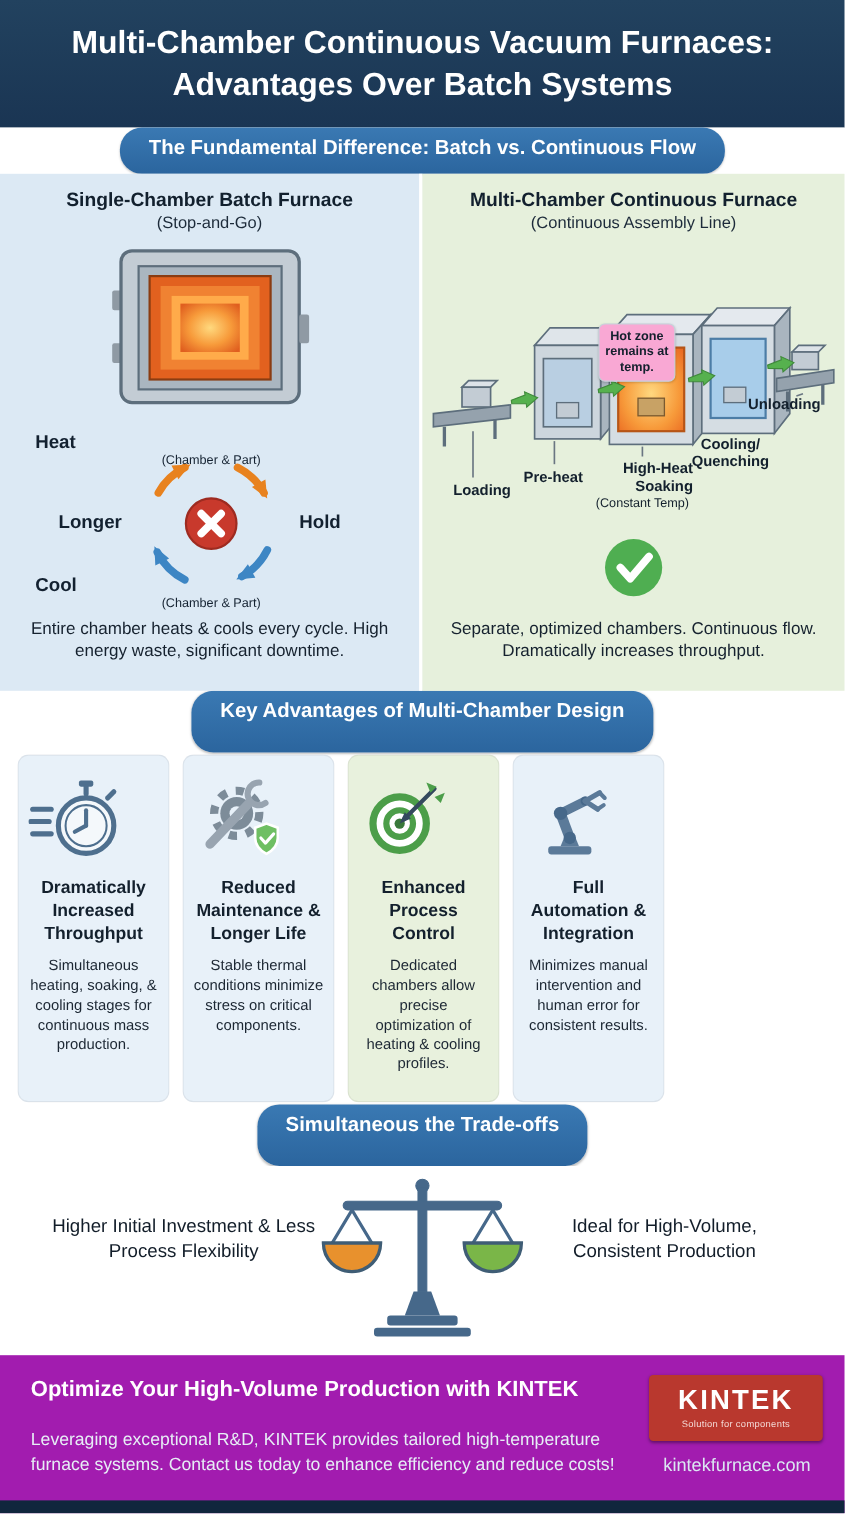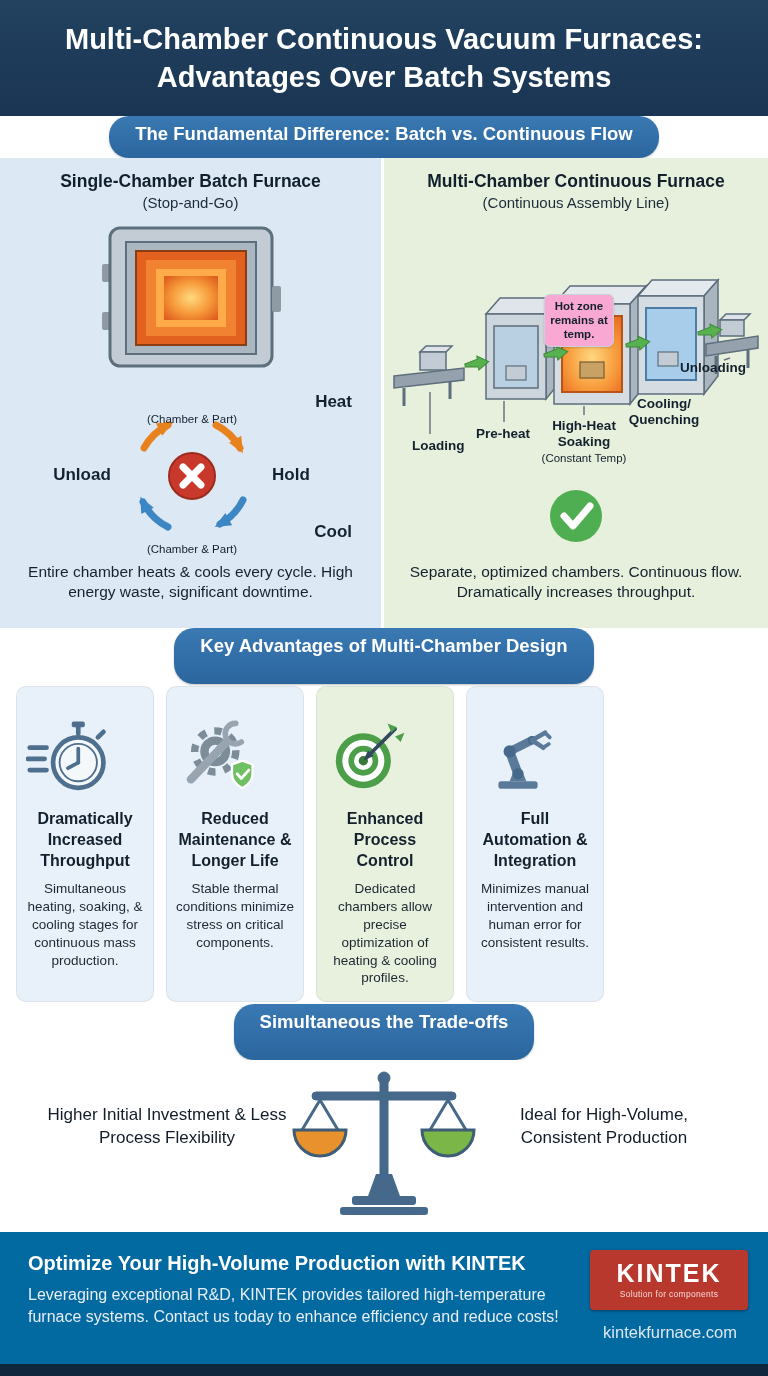--- a/index.html
+++ b/index.html
@@ -25,61 +25,61 @@
   .col-cont{background:#e6f0dc}
   .col-title{position:absolute;top:13px;left:0;right:0;text-align:center;font-weight:bold;font-size:17.5px;color:#12202e}
   .col-subtitle{position:absolute;top:36px;left:0;right:0;text-align:center;font-size:15px;color:#1d2b3a}
   .col-caption{position:absolute;top:404px;left:14px;right:14px;text-align:center;font-size:15.5px;line-height:1.3;color:#16222f}
 
   .furnace-svg{position:absolute;top:62px;left:50%;margin-left:-95px}
 
   .cycle{position:absolute;top:232px;left:32px;width:320px;height:172px}
   .cycle-svg{position:absolute;left:0;top:0}
   .clabel{position:absolute;color:#132130}
-  .cl-main{font-weight:bold;font-size:17px;text-align:right}
+  .cl-main{font-weight:bold;font-size:17px;text-align:left}
   .cl-sub{font-size:11.5px;text-align:center;margin-top:1px}
   .cl-heat{top:2px;left:0;right:0}
   .cl-hold{top:75px;left:240px;width:80px;font-weight:bold;font-size:17px}
   .cl-unload{top:75px;left:4px;width:92px;font-weight:bold;font-size:17px;text-align:center}
   .cl-cool{top:132px;left:0;right:0}
 
   
   .scene{position:absolute;top:66px;left:2px;width:380px;height:252px}
   .scene-svg{position:absolute;left:0;top:0}
   .slabel{position:absolute;font-weight:bold;font-size:13.5px;color:#13202d;line-height:1.2}
   .sl-note{left:158px;top:70px;width:70px;background:#f9a8d4;border:1px solid #c7d2db;border-radius:6px;padding:5px 4px;font-size:11.5px;text-align:center;box-shadow:0 1px 2px rgba(0,0,0,.15)}
   .sl-unloading{left:294px;top:136px;width:84px}
   .sl-cooling{left:240px;top:172px;width:76px;text-align:center}
   .sl-loading{left:26px;top:214px}
   .sl-preheat{left:90px;top:202px}
-  .sl-soaking{left:152px;top:194px;width:92px;text-align:center}
+  .sl-soaking{left:152px;top:194px;width:92px;text-align:right}
   .sl-soaking-sub{left:146px;top:228px;width:104px;font-size:11.5px;font-weight:normal;text-align:center;position:absolute;color:#13202d}
   .check-svg{position:absolute;top:330px;left:50%;margin-left:-28px}
 
   
   .cards{height:320px;background:#ffffff;display:flex;gap:12px;padding:2px 16px 0 16px}
-  .card{width:138px;height:316px;border-radius:10px;border:1px solid rgba(0,0,0,.06);padding:16px 9px}
+  .card{width:138px;height:316px;border-radius:10px;border:1px solid rgba(0,0,0,.06);padding:4px 9px}
   .card-blue{background:#e8f1f9}
   .card-green{background:#e8f1dd}
   .card-icon{margin:14px auto 0;width:84px;height:80px}
   .card-title{margin-top:8px;text-align:center;font-weight:bold;font-size:16px;line-height:1.3;color:#13202d}
   .card-body{margin-top:9px;text-align:center;font-size:13.5px;line-height:1.32;color:#1c2733}
 
   
   .tradeoffs{position:relative;height:172px;background:#ffffff}
   .scale-svg{position:absolute;left:50%;top:8px;margin-left:-105px}
   .to-text{position:absolute;top:44px;font-size:17px;line-height:1.35;color:#121d29;text-align:center}
   .to-left{left:42px;width:250px}
   .to-right{right:44px;width:240px}
 
   
-  .footer{height:144px;background:#0369a1;position:relative}
+  .footer{height:144px;background:#a21caf;position:relative}
   .footer-left{position:absolute;left:28px;top:20px;width:540px}
   .footer-heading{color:#ffffff;font-weight:bold;font-size:20px}
-  .footer-body{margin-top:9px;color:#e7eef6;font-size:16px;line-height:1.35}
+  .footer-body{margin-top:24px;color:#e7eef6;font-size:16px;line-height:1.35}
   .footer-right{position:absolute;right:18px;top:18px;width:160px;text-align:center}
   .logo-box{width:158px;height:60px;background:#b9382e;border-radius:4px;display:flex;flex-direction:column;align-items:center;justify-content:center;box-shadow:0 1px 3px rgba(0,0,0,.4);cursor:pointer}
   .logo-text{color:#ffffff;font-weight:bold;font-size:25px;letter-spacing:2px;line-height:1}
   .logo-tagline{color:#f3d9d6;font-size:8.5px;margin-top:3px;letter-spacing:.3px}
   .footer-website{margin-top:13px;color:#dbe7f2;font-size:16.5px}
   .footer-strip{position:absolute;left:0;right:0;bottom:0;height:12px;background:#10263d}
 </style>
 </head>
 <body>
 
@@ -138,21 +138,21 @@
           <g stroke="#ffffff" stroke-width="7" stroke-linecap="round">
             <line x1="151" y1="77" x2="169" y2="95"></line>
             <line x1="169" y1="77" x2="151" y2="95"></line>
           </g>
         </svg>
         <div class="clabel cl-heat">
           <div class="cl-main">Heat</div>
           <div class="cl-sub">(Chamber &amp; Part)</div>
         </div>
         <div class="clabel cl-hold">Hold</div>
-        <div class="clabel cl-unload">Unload</div>
+        <div class="clabel cl-unload">Longer</div>
         <div class="clabel cl-cool">
           <div class="cl-main">Cool</div>
           <div class="cl-sub">(Chamber &amp; Part)</div>
         </div>
       </div>
 
       <div class="col-caption">Entire chamber heats &amp; cools every cycle. High energy waste, significant downtime.</div>
     </div>
 
     <div class="col col-cont">

